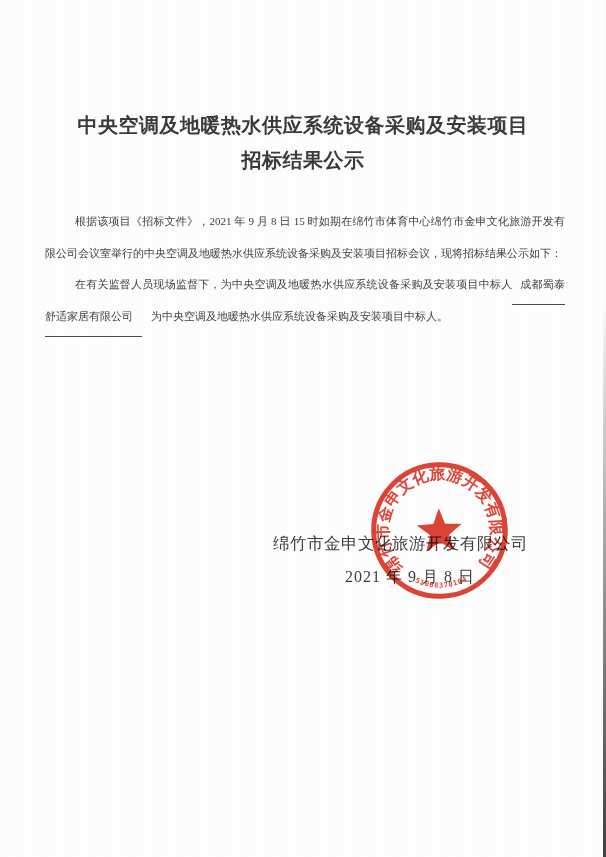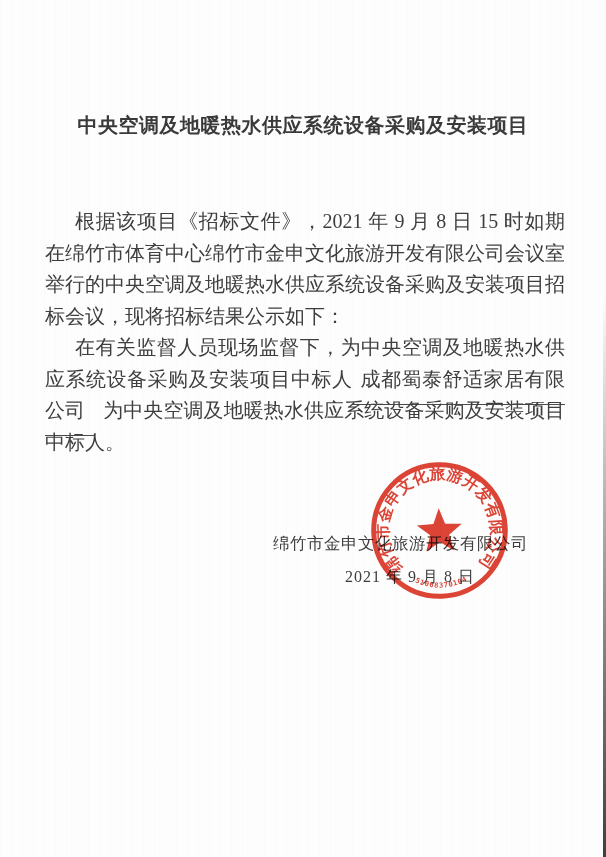--- a/index.html
+++ b/index.html
@@ -17,21 +17,21 @@
       rgba(190,200,200,0.05) 0px, rgba(190,200,200,0.05) 1px,
       rgba(0,0,0,0) 1px, rgba(0,0,0,0) 11px);
   }
   .title-block { position: absolute; top: 108px; left: 0; width: 606px; text-align: center; }
   .title-line {
     font-size: 20px; font-weight: bold; color: #3a3a3a;
     line-height: 35px; letter-spacing: 0.5px;
   }
   .body-block {
     position: absolute; top: 206px; left: 45px; width: 520px;
-    font-size: 20px; line-height: 31.5px; color: #3e3e3e;
+    font-size: 11px; line-height: 31.5px; color: #3e3e3e;
     text-align: justify;
   }
   .para { text-indent: 30px; }
   .winner-underline {
     border-bottom: 1.5px solid #4a4a4a;
     padding: 0 9px 14px 8px;
   }
   .after-winner { padding-left: 9px; }
   .sig-company {
     position: absolute; top: 533px; right: 78px;
@@ -67,20 +67,21 @@
       rgba(30,30,26,0.85) 100%);
   }
 </style>
 </head>
 <body>
 
 <div class="page">
 
   <div class="title-block">
     <div class="title-line">中央空调及地暖热水供应系统设备采购及安装项目</div>
+    <div class="title-line">招标结果公示</div>
   </div>
 
   <div class="body-block">
     <p class="para">根据该项目《招标文件》，2021 年 9 月 8 日 15 时如期在绵竹市体育中心绵竹市金申文化旅游开发有限公司会议室举行的中央空调及地暖热水供应系统设备采购及安装项目招标会议，现将招标结果公示如下：</p>
     <p class="para"><span>在有关监督人员现场监督下，为中央空调及地暖热水供应系统设备采购及安装项目中标人</span><span class="winner-underline">成都蜀泰舒适家居有限公司</span><span class="after-winner">为中央空调及地暖热水供应系统设备采购及安装项目中标人。</span></p>
   </div>
 
   <div class="sig-company">绵竹市金申文化旅游开发有限公司</div>
   <div class="sig-date">2021 年 9 月 8 日</div>
 

